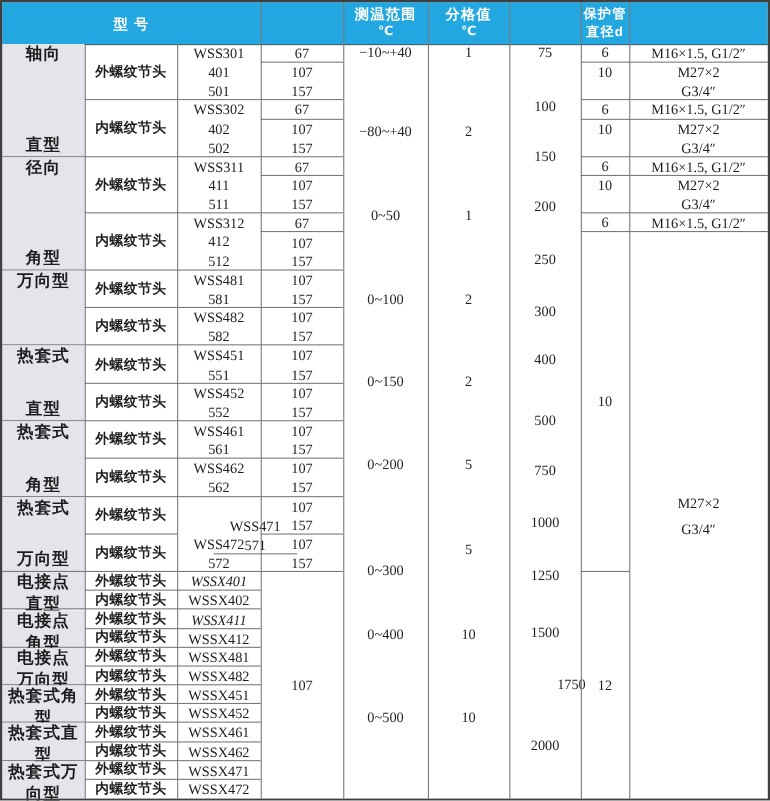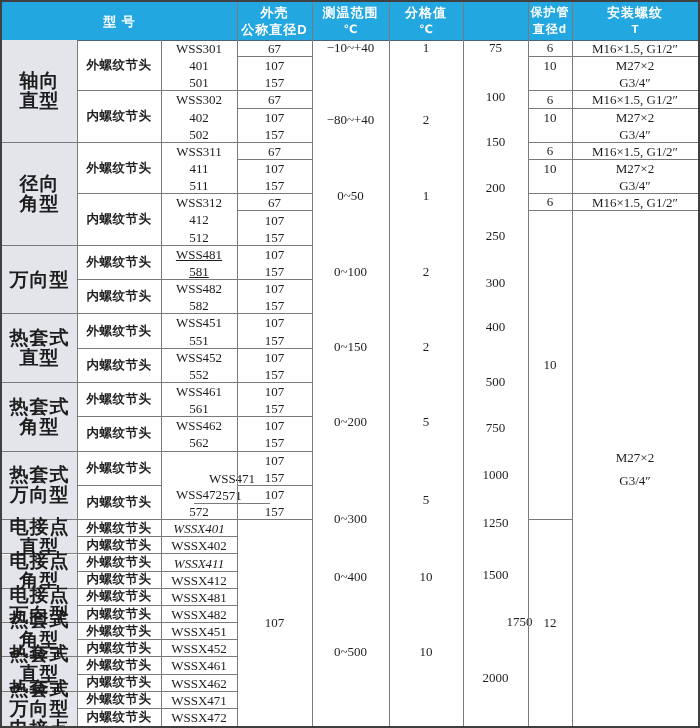--- a/index.html
+++ b/index.html
@@ -15,54 +15,46 @@
   .hcell{position:absolute;top:0;height:38px;display:flex;flex-direction:column;align-items:center;
          justify-content:center;color:var(--htext);font-weight:bold;font-size:13px;line-height:17px;
          font-family:"Liberation Sans","DejaVu Sans",sans-serif;letter-spacing:1px;}
   .hcell .sub{font-size:11.5px;letter-spacing:0;}
   .vline{position:absolute;width:1px;top:2px;bottom:2px;background:var(--line);z-index:10;}
   .vline.body{top:40px;}
   .cell{position:absolute;box-sizing:border-box;display:flex;align-items:center;justify-content:center;
         text-align:center;font-size:13px;z-index:5;border-bottom:1px solid var(--line);}
   .cell.last{border-bottom:none;}
   .cell.typec{background:var(--typebg);flex-direction:column;line-height:20px;
-              font-size:19px;font-weight:600;letter-spacing:1px;}
+              font-size:15px;font-weight:600;letter-spacing:1px;justify-content:space-between;}
   .cell.jointc{font-weight:600;letter-spacing:.5px;font-size:12.5px;}
   .cell.stack{display:block;}
   .cell.stack div{height:var(--rh);line-height:var(--rh);}
   .cell.ctr2{display:flex;flex-direction:column;line-height:23px;}
   .fv{position:absolute;transform:translateY(-50%);text-align:center;font-size:13px;z-index:5;}
 </style>
 </head>
 <body>
 
 <div id="tbl" style="--hbg: #22A7E1; --htext: #FFFFFF; --hline: #44637a; --line: #7a7a7a; --outer: #3f3f3f; --typebg: #E3E5EB; --ink: #1d1d1d;">
   <div class="hdr">
     <div class="hcell" style="left:0;width:235px">
       <div>型  号</div>
     </div>
-    <div class="hcell" style="left:235px;width:75px">
-      <div>外壳</div>
-      <div>公称直径D</div>
-    </div>
     <div class="hcell" style="left:310px;width:77px">
       <div>测温范围</div>
       <div class="sub">℃</div>
     </div>
     <div class="hcell" style="left:387px;width:74px">
       <div>分格值</div>
       <div class="sub">℃</div>
     </div>
     <div class="hcell" style="left:526px;width:44px">
       <div style="font-size:12px">保护管</div>
       <div style="font-size:12px">直径d</div>
-    </div>
-    <div class="hcell" style="left:570px;width:126px">
-      <div>安装螺纹</div>
-      <div class="sub">T</div>
     </div>
   </div>
   <div id="body-cells">
       <div class="cell typec" style="left: 2px; width: 75px; top: 40px; height: 102.9px;">
         <div>轴向</div>
         <div>直型</div>
       </div>
       <div class="cell typec" style="left: 2px; width: 75px; top: 142.9px; height: 102.9px;">
         <div>径向</div>
         <div>角型</div>
@@ -143,21 +135,21 @@
       <div class="cell stack" style="left: 161px; width: 76px; top: 142.9px; height: 51.45px;">
         <div>WSS311</div>
         <div>411</div>
         <div>511</div>
       </div>
       <div class="cell stack" style="left: 161px; width: 76px; top: 194.35px; height: 51.45px;">
         <div>WSS312</div>
         <div>412</div>
         <div>512</div>
       </div>
-      <div class="cell stack" style="left: 161px; width: 76px; top: 245.8px; height: 34.3px; text-decoration: underline;">
+      <div class="cell stack" style="left: 161px; width: 76px; top: 245.8px; height: 34.3px;">
         <div>WSS481</div>
         <div>581</div>
       </div>
       <div class="cell stack" style="left: 161px; width: 76px; top: 280.1px; height: 34.3px;">
         <div>WSS482</div>
         <div>582</div>
       </div>
       <div class="cell stack" style="left: 161px; width: 76px; top: 314.4px; height: 34.3px;">
         <div>WSS451</div>
         <div>551</div>

